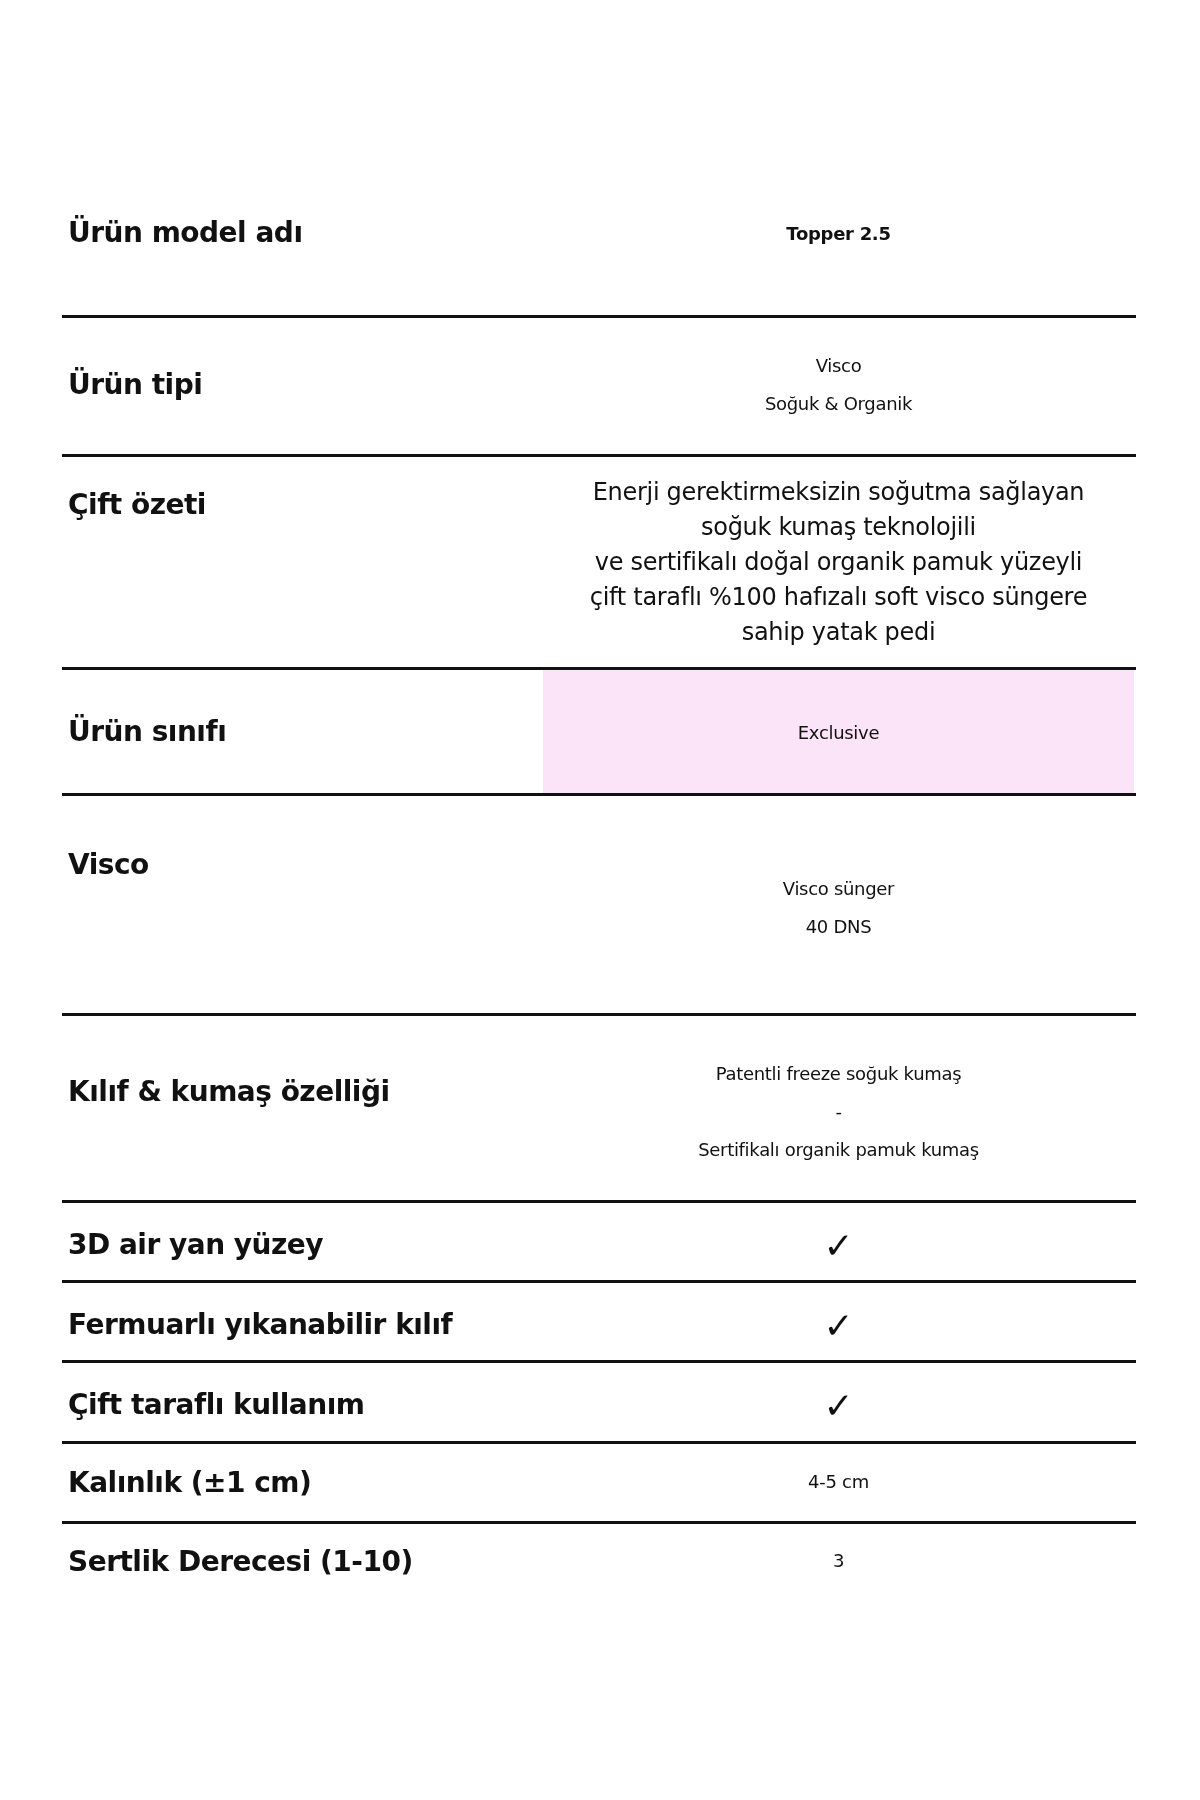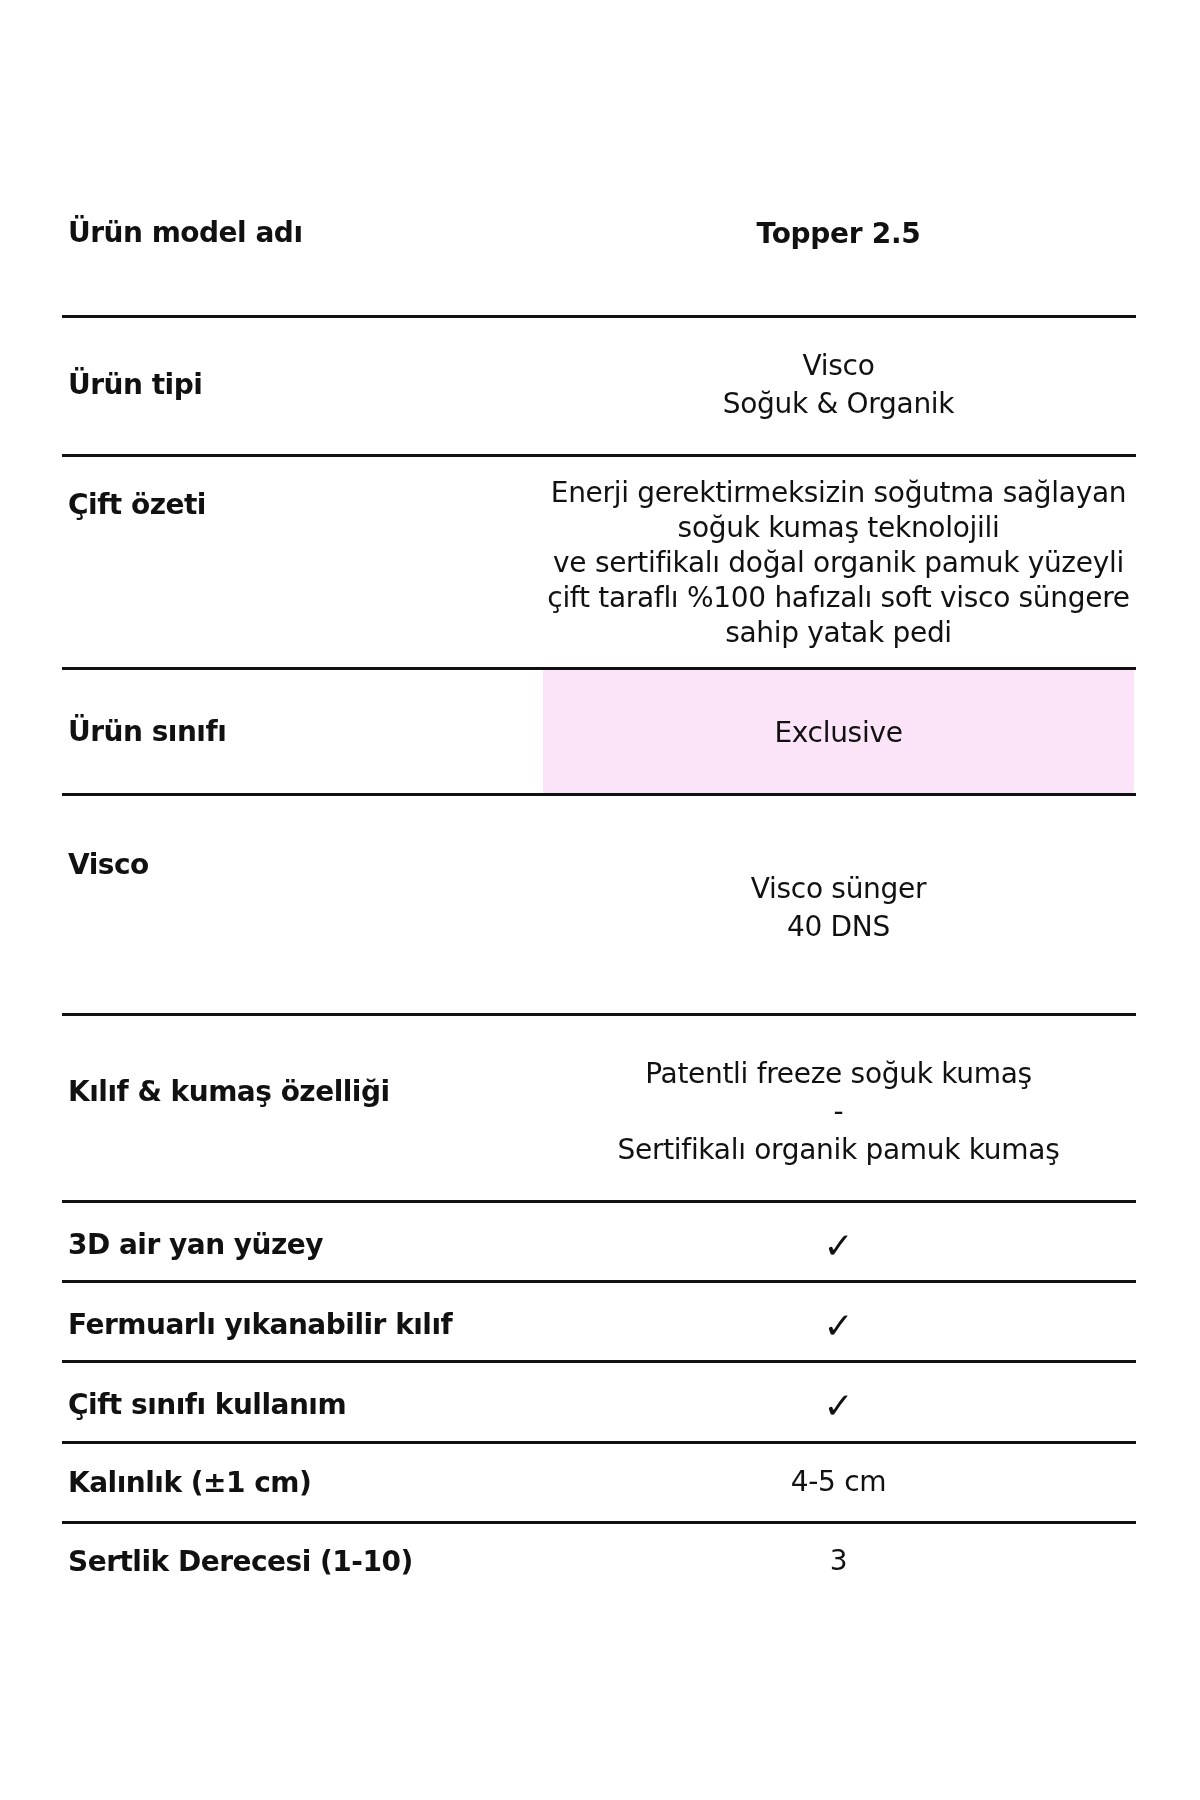--- a/index.html
+++ b/index.html
@@ -1,21 +1,21 @@
 <!DOCTYPE html>
 <html><head>
 <meta charset="utf-8">
 <style>
   html, body { margin:0; padding:0; background:#ffffff; }
   body { width:1200px; height:1800px; position:relative; overflow:hidden;
          font-family:"DejaVu Sans", "Liberation Sans", sans-serif; color:#111; }
   .rule { position:absolute; left:62px; width:1074px; height:3px; background:#111; }
   .label { position:absolute; left:68px; font-size:28px; font-weight:bold; letter-spacing:-0.5px; white-space:nowrap; }
-  .val { position:absolute; left:543px; width:591px; text-align:center; font-size:28px; font-weight:normal; line-height:38px; letter-spacing:-0.3px; }
-  .val.sm { font-size:28px; line-height:35px; }
+  .val { position:absolute; left:543px; width:591px; text-align:center; font-size:18px; font-weight:normal; line-height:38px; letter-spacing:-0.3px; }
+  .val.sm { font-size:24px; line-height:35px; }
   .val.bold { font-weight:bold; }
   .pink { position:absolute; left:543px; top:670px; width:591px; height:124px; }
   .check { font-size:36px; line-height:40px; }
 </style>
 </head>
 <body>
 
 <div>
 
   <div class="label" style="top:216px;">Ürün model adı</div>
@@ -60,21 +60,21 @@
   <div class="rule" style="top:1200px;"></div>
 
   <div class="label" style="top:1228px;">3D air yan yüzey</div>
   <div class="val check" style="top:1226px;">✓</div>
   <div class="rule" style="top:1280px;"></div>
 
   <div class="label" style="top:1308px;">Fermuarlı yıkanabilir kılıf</div>
   <div class="val check" style="top:1306px;">✓</div>
   <div class="rule" style="top:1360px;"></div>
 
-  <div class="label" style="top:1388px;">Çift sınıfı kullanım</div>
+  <div class="label" style="top:1388px;">Çift taraflı kullanım</div>
   <div class="val check" style="top:1386px;">✓</div>
   <div class="rule" style="top:1441px;"></div>
 
   <div class="label" style="top:1466px;">Kalınlık (±1 cm)</div>
   <div class="val" style="top:1463px;">4-5 cm</div>
   <div class="rule" style="top:1521px;"></div>
 
   <div class="label" style="top:1545px;">Sertlik Derecesi (1-10)</div>
   <div class="val" style="top:1542px;">3</div>
 </div>

